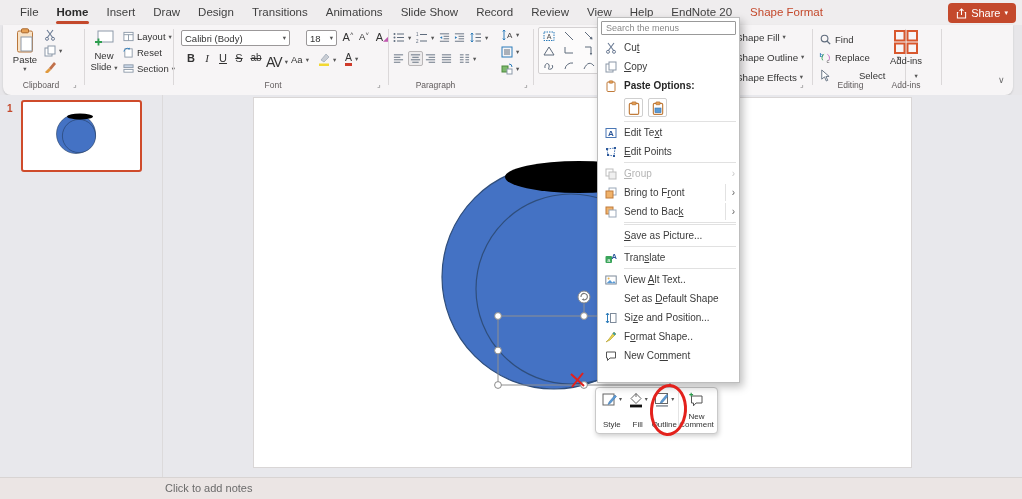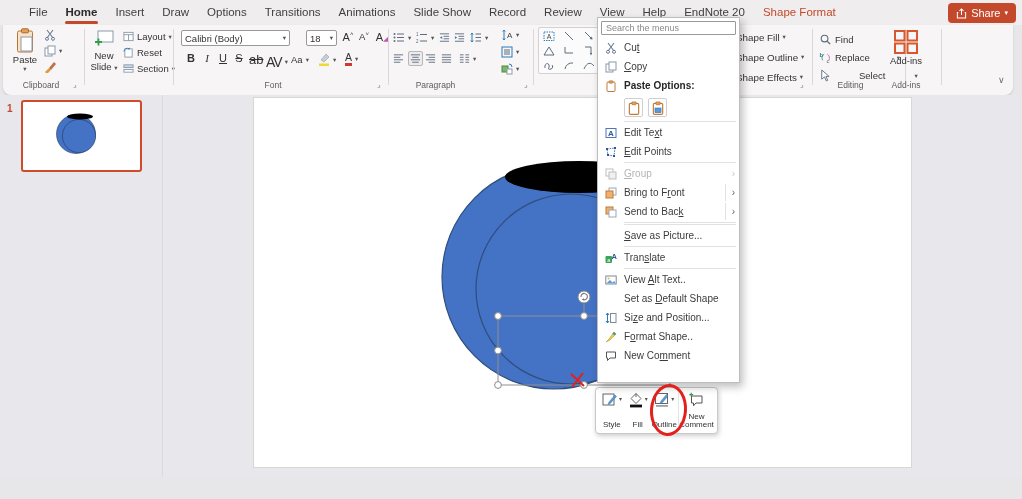--- a/index.html
+++ b/index.html
@@ -4,21 +4,21 @@
 <style>
   :root{
     --accent:#C4492C; --shape-blue:#4472C4; --shape-outline:#2F4E7C; --annotation-red:#E3211C;
   }
   *{box-sizing:border-box;margin:0;padding:0;font-family:"Liberation Sans",sans-serif;}
   html,body{width:1022px;height:499px;overflow:hidden;background:#e7e6e9;}
   #app{position:relative;width:1022px;height:499px;}
 
   
   #titlebar{position:absolute;left:0;top:0;width:100%;height:25px;background:#efedee;}
-  #tabs{position:absolute;left:20px;top:0;height:25px;display:flex;align-items:flex-start;}
+  #tabs{position:absolute;left:11px;top:0;height:25px;display:flex;align-items:flex-start;}
   .tab{position:relative;padding:0 9px;font-size:11.5px;color:#3f3f3f;line-height:25px;cursor:default;white-space:nowrap;}
   .tab.active{font-weight:bold;color:#2b2b2b;}
   .tab.active::after{content:"";position:absolute;left:8px;right:8px;bottom:1px;height:3px;border-radius:2px;background:var(--accent);}
   .tab.accent{color:var(--accent);}
   #share-btn{position:absolute;right:6px;top:3px;height:20px;background:var(--accent);color:#fff;border:none;border-radius:4px;font-size:11px;display:flex;align-items:center;gap:4px;padding:0 8px;}
   #share-btn .chev{font-size:7px;}
 
   
   #ribbon{position:absolute;left:3px;top:25px;width:1010px;height:70px;background:#f7f5f6;border-radius:0 0 8px 8px;box-shadow:0 1px 2px rgba(0,0,0,.15);}
   .rdivider{position:absolute;top:4px;height:56px;width:1px;background:#dbd8d9;}
@@ -79,21 +79,21 @@
 <body>
 
 <div id="app">
 
   <div id="titlebar">
     <div id="tabs">
         <span class="tab">File</span>
         <span class="tab active">Home</span>
         <span class="tab">Insert</span>
         <span class="tab">Draw</span>
-        <span class="tab">Options</span>
+        <span class="tab">Design</span>
         <span class="tab">Transitions</span>
         <span class="tab">Animations</span>
         <span class="tab">Slide Show</span>
         <span class="tab">Record</span>
         <span class="tab">Review</span>
         <span class="tab">View</span>
         <span class="tab">Help</span>
         <span class="tab">EndNote 20</span>
         <span class="tab accent">Shape Format</span>
       </div>
@@ -185,21 +185,21 @@
       <span>18</span>
         <span class="chev-sm">▾</span>
     </div>
     <div class="glyphbtn" style="left:338px;top:6px;"><span>A</span><sup style="font-size:6px;">˄</sup></div>
     <div class="glyphbtn" style="left:354px;top:6px;font-size:9.5px;"><span>A</span><sup style="font-size:6px;">˅</sup></div>
     <div class="glyphbtn" style="left:372px;top:6px;"><span>A</span><span style="color:#c05ab0;font-size:7px;">◢</span></div>
     <div class="glyphbtn" style="left:181px;top:27px;font-weight:bold;">B</div>
     <div class="glyphbtn" style="left:197px;top:27px;font-style:italic;font-family:'Liberation Serif',serif;">I</div>
     <div class="glyphbtn" style="left:213px;top:27px;text-decoration:underline;">U</div>
     <div class="glyphbtn" style="left:229px;top:27px;text-decoration:line-through;">S</div>
-    <div class="glyphbtn" style="left:246px;top:27px;font-size:13px;text-decoration:line-through;">ab</div>
+    <div class="glyphbtn" style="left:246px;top:27px;font-size:10px;text-decoration:line-through;">ab</div>
     <div class="smallrow" style="left:263px;top:29px;">
         <span style="font-size:14px;letter-spacing:-1px;">AV</span>
         <span class="chev-sm">▾</span>
       </div>
     <div class="smallrow" style="left:288px;top:29px;">
         <span style="font-size:9.5px;">Aa</span>
         <span class="chev-sm">▾</span>
       </div>
     <div class="smallrow" style="left:315px;top:28px;">
       <svg width="12" height="13" viewBox="0 0 12 13">
@@ -453,20 +453,23 @@
           <circle cx="244" cy="287" r="3.4" fill="#fff" stroke="#8a8a8a"></circle>
           <circle cx="330" cy="287" r="3.4" fill="#fff" stroke="#8a8a8a"></circle>
         </g>
         <g>
           <path d="M317 276 L330 288 M329 275 L318 289" stroke="var(--annotation-red)" stroke-width="2" fill="none"></path>
         </g>
       </svg>
     </div>
   </div>
 
+  <div id="notes">
+    <span>Click to add notes</span>
+  </div>
 
   <div id="context-menu">
     <input id="ctx-search" placeholder="Search the menus" style="">
     <div id="ctx-items">
         <div class="ctx-item">
           <span class="ctx-ico">
             <svg viewBox="0 0 12 12">
               <path d="M3 1 L9 9 M9 1 L3 9" stroke="#6b7b94" fill="none" stroke-width="1.1"></path>
               <circle cx="3" cy="9.8" r="1.5" fill="none" stroke="#6b7b94"></circle>
               <circle cx="9" cy="9.8" r="1.5" fill="none" stroke="#6b7b94"></circle>

